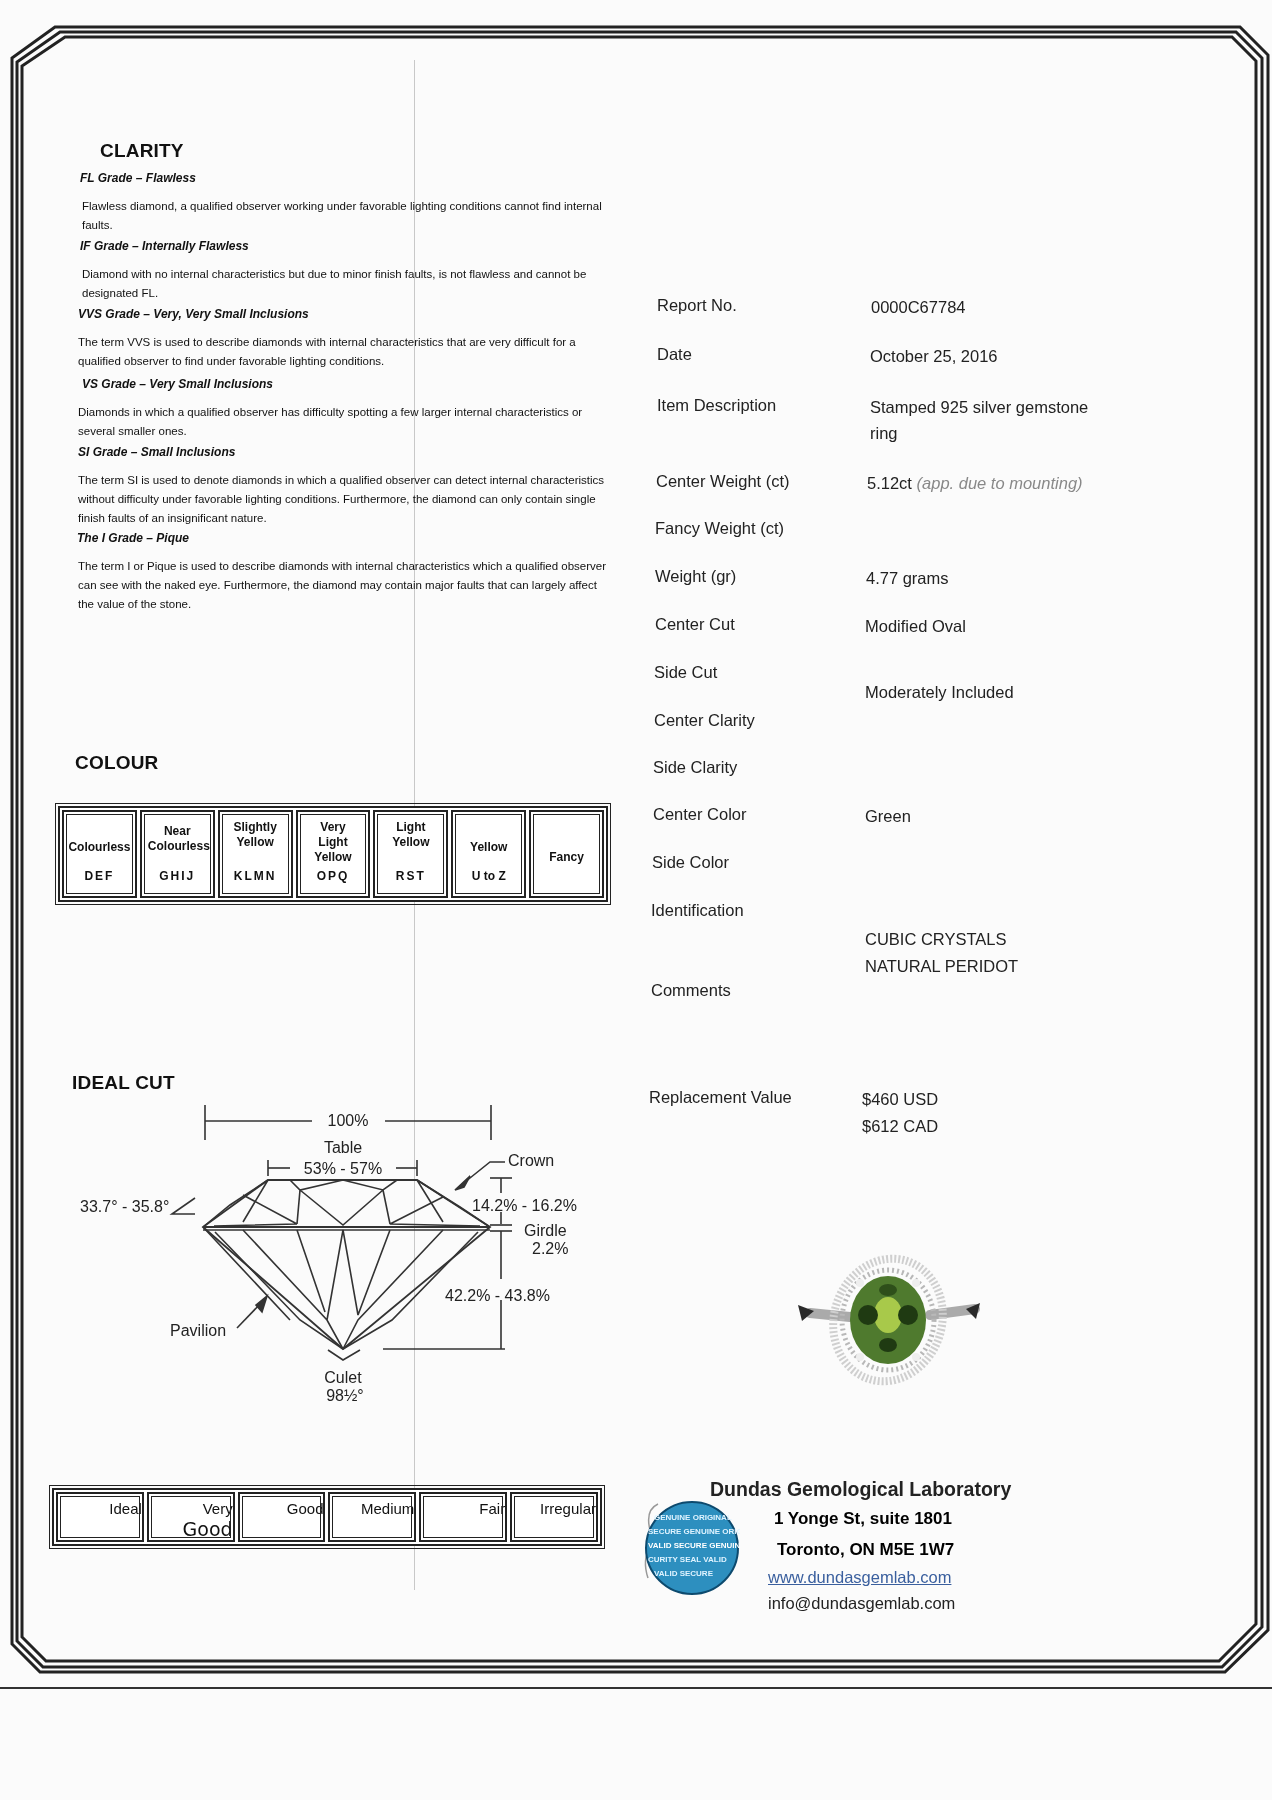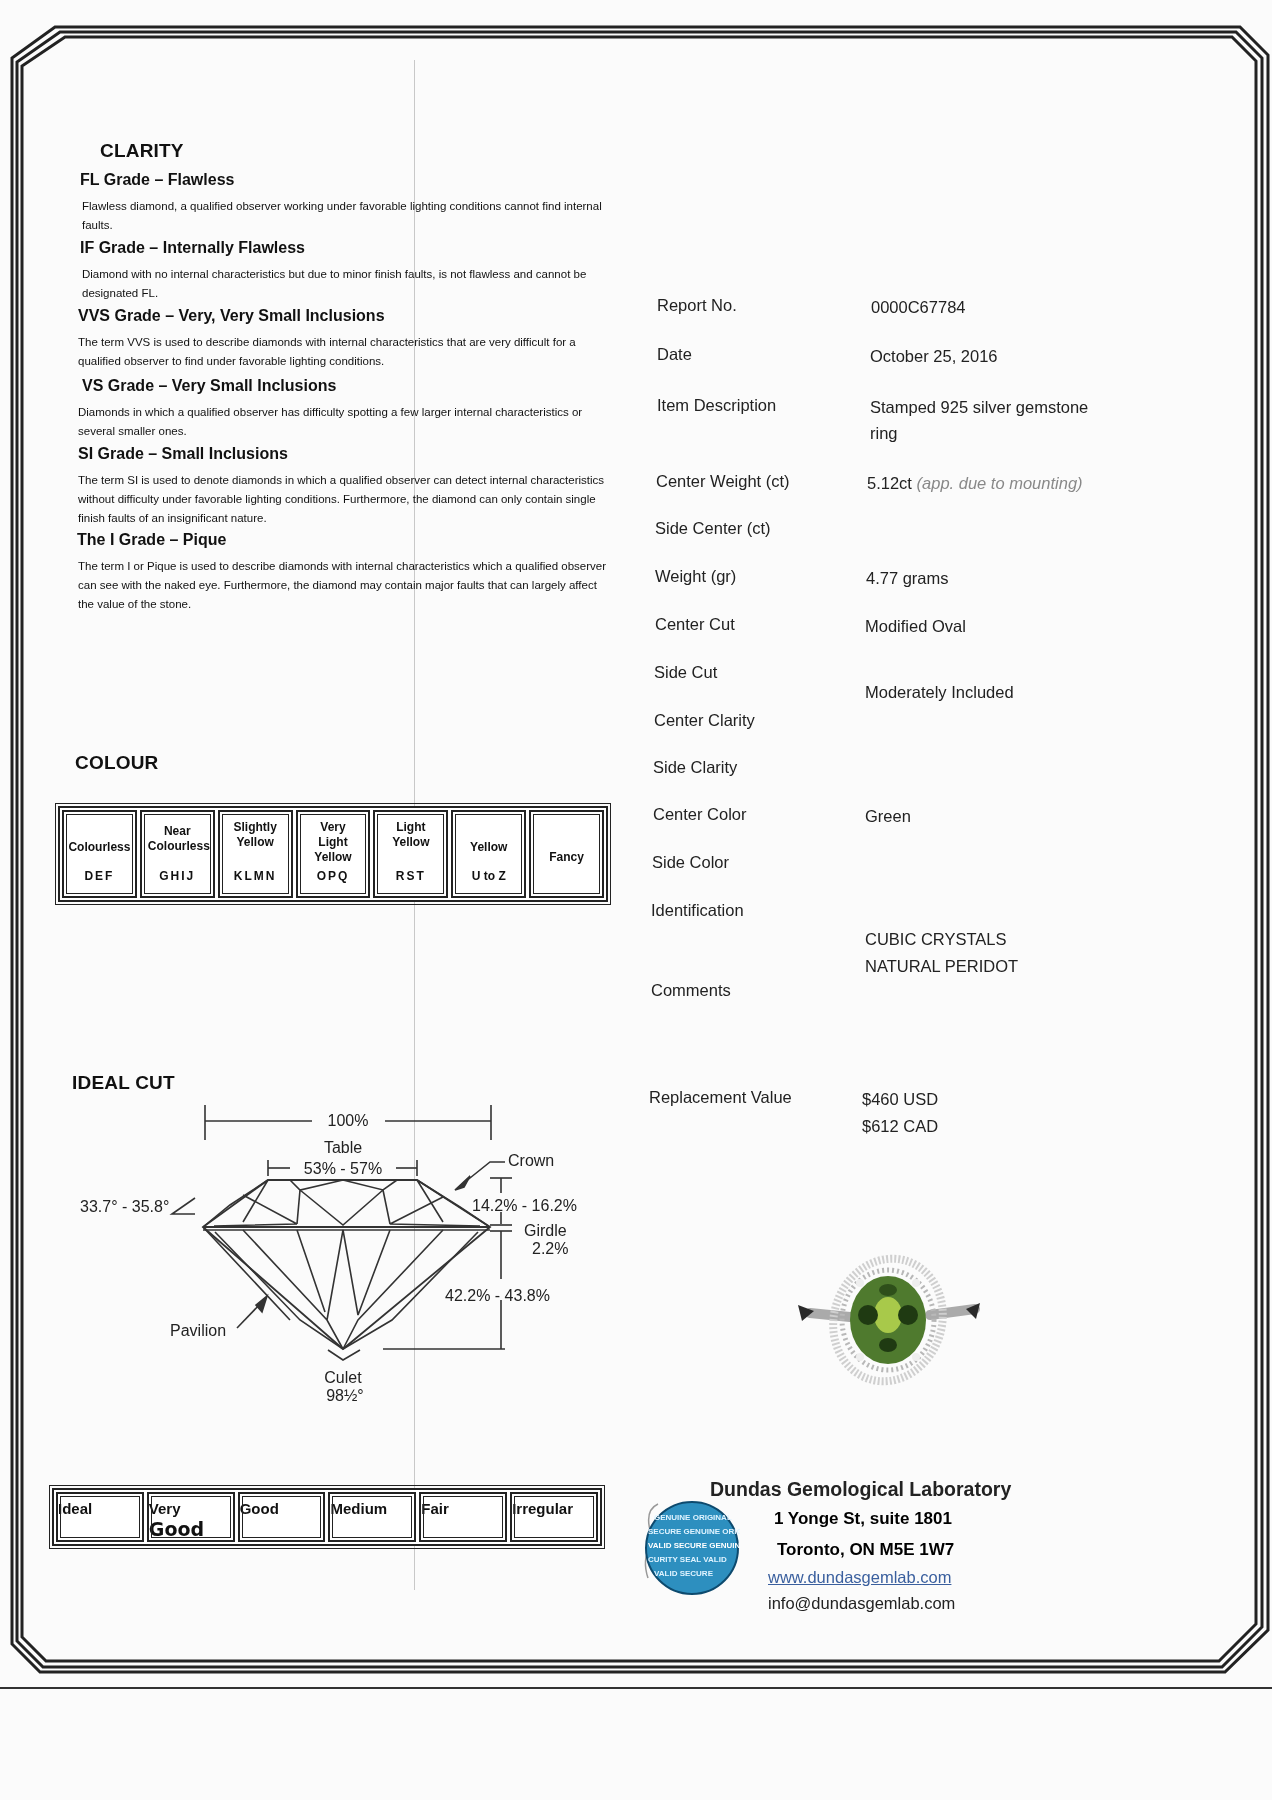--- a/index.html
+++ b/index.html
@@ -9,21 +9,21 @@
     font-family:"Liberation Sans", sans-serif;
     color:#111;
   }
   .abs { position:absolute; }
   .frame-svg { position:absolute; left:0; top:0; }
   .fold-line { position:absolute; left:414px; top:60px; width:1px; height:1530px; background:#c8c8c8; }
   .bottom-rule { position:absolute; left:0; top:1687px; width:1272px; height:2px; background:#333; }
 
   
   .sec-title { position:absolute; font-weight:bold; font-size:19px; letter-spacing:0.2px; }
-  .grade-h { position:absolute; font-weight:bold; font-size:16px; }
+  .grade-h { position:absolute; font-weight:bold; font-size:12px;font-style:italic; }
   .grade-p { position:absolute; font-size:11.5px; line-height:19px; width:520px; }
 
   
   .colour-table {
     position:absolute; left:58px; top:806px; width:550px; height:96px;
     border:2px solid #222; outline:1px solid #222; outline-offset:2px;
     display:flex; padding:2px; box-sizing:border-box; gap:3px; background:#fff;
   }
   .colour-cell {
     flex:1; border:2px solid #222; outline:1px solid #222; outline-offset:-5px;
@@ -36,21 +36,21 @@
   .colour-cell .fancy { position:absolute; top:38px; left:0; right:0; }
 
   
   .cut-table {
     position:absolute; left:52px; top:1488px; width:550px; height:58px;
     border:2px solid #222; outline:1px solid #222; outline-offset:2px;
     display:flex; padding:2px; box-sizing:border-box; gap:3px; background:#fff;
   }
   .cut-cell {
     flex:1; border:2px solid #222; outline:1px solid #222; outline-offset:-5px;
-    font-weight:bold; font-size:15px; text-align:left; padding-top:6px; line-height:18px;
+    font-weight:normal; font-size:15px; text-align:right; padding-top:6px; line-height:18px;
   }
   .cut-cell .big { font-size:19px; font-family:"DejaVu Sans", sans-serif; display:block; margin-top:2px; }
 
   
   .rlabel { position:absolute; font-size:16.5px; color:#222; }
   .rvalue { position:absolute; font-size:16.5px; color:#222; line-height:26px; }
   .rvalue .note { color:#888; font-style:italic; }
 
   
   .lab-name { position:absolute; left:710px; top:1478px; font-weight:bold; font-size:19.5px; color:#222; }
@@ -198,21 +198,21 @@
   <div class="rlabel" style="left:657px;top:345px;">Date</div>
   <div class="rvalue" style="left:870px;top:343px;">October 25, 2016</div>
 
   <div class="rlabel" style="left:657px;top:396px;">Item Description</div>
   <div class="rvalue" style="left:870px;top:394px;">Stamped 925 silver gemstone</div>
   <div class="rvalue" style="left:870px;top:420px;">ring</div>
 
   <div class="rlabel" style="left:656px;top:472px;">Center Weight (ct)</div>
   <div class="rvalue" style="left:867px;top:470px;"><span>5.12ct</span> <span class="note">(app. due to mounting)</span></div>
 
-  <div class="rlabel" style="left:655px;top:519px;">Side Center (ct)</div>
+  <div class="rlabel" style="left:655px;top:519px;">Fancy Weight (ct)</div>
 
   <div class="rlabel" style="left:655px;top:567px;">Weight (gr)</div>
   <div class="rvalue" style="left:866px;top:565px;">4.77 grams</div>
 
   <div class="rlabel" style="left:655px;top:615px;">Center Cut</div>
   <div class="rvalue" style="left:865px;top:613px;">Modified Oval</div>
 
   <div class="rlabel" style="left:654px;top:663px;">Side Cut</div>
 
   <div class="rlabel" style="left:654px;top:711px;">Center Clarity</div>

